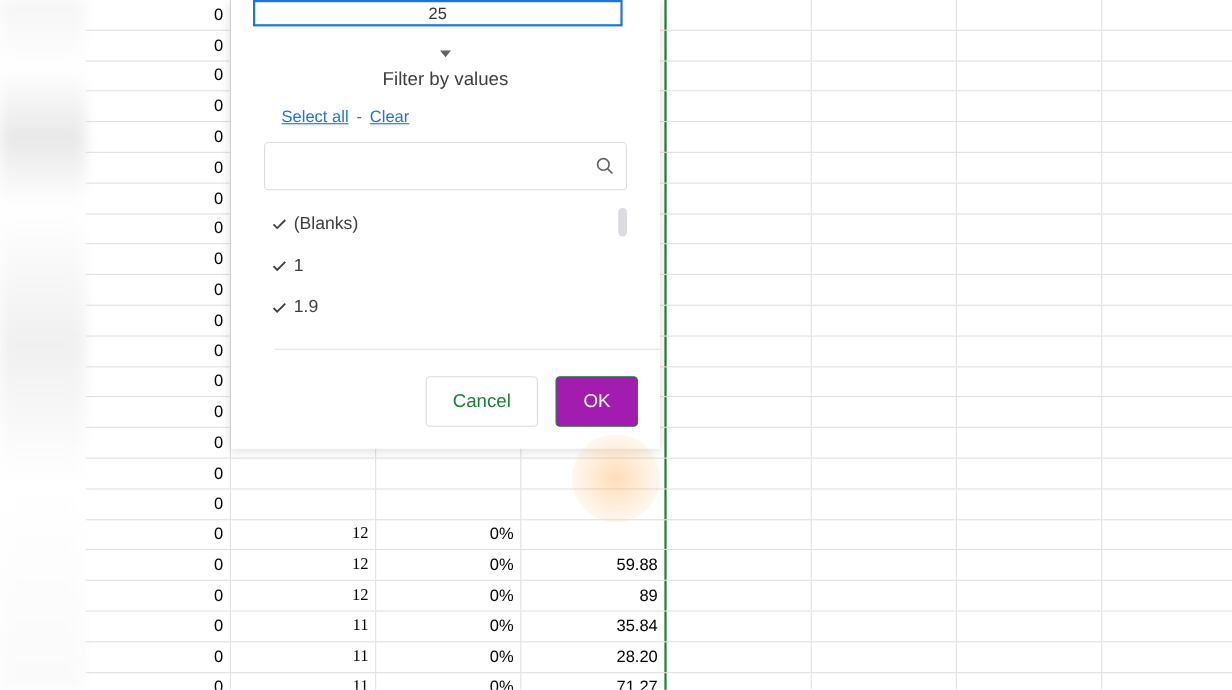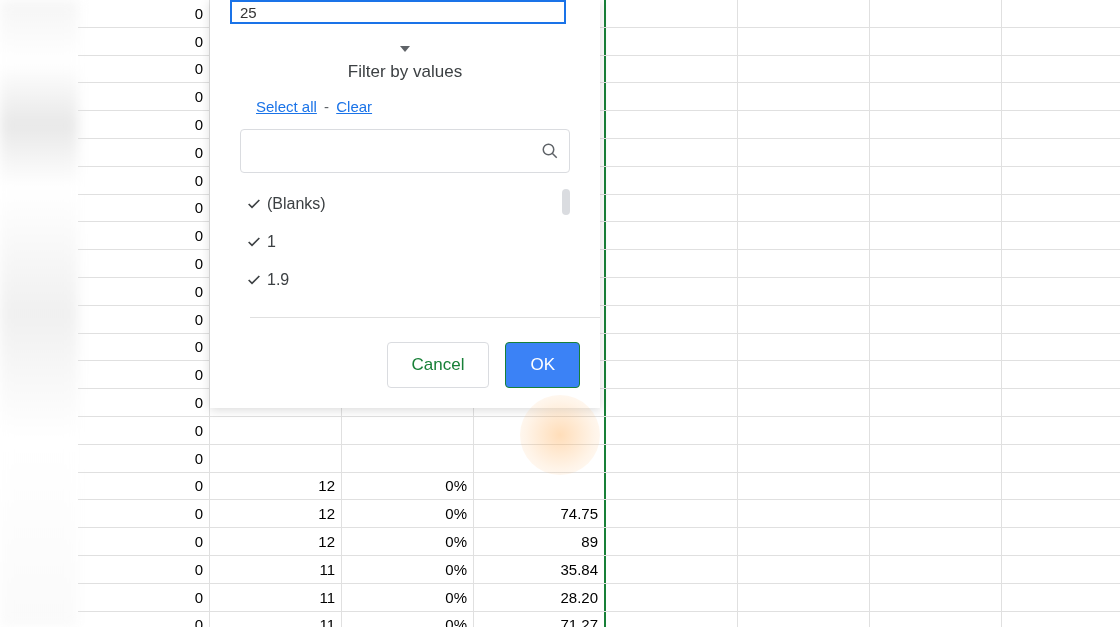--- a/index.html
+++ b/index.html
@@ -39,21 +39,21 @@
     .cell {
       border-right: 1px solid #e0e0e0;
       display: flex;
       align-items: center;
       justify-content: flex-end;
       padding-right: 6px;
       font-size: 15px;
       color: #000;
     }
     .c1 { width: 132px; }
-    .c2 { width: 132px; }
+    .c2 { width: 132px; font-family: Liberation Serif, serif; }
     .c3 { width: 132px; }
     .c4 { width: 132px; border-right: 2px solid #188038; }
     .c5 { width: 132px; }
     .c6 { width: 132px; }
     .c7 { width: 132px; }
     .filter-panel {
       position: absolute;
       left: 210px;
       top: 0;
       width: 390px;
@@ -64,20 +64,21 @@
     }
     .filter-input {
       margin: 0 20px;
       width: 336px;
       height: 24px;
       border: 2px solid #1a73e8;
       padding: 4px 8px;
       font-size: 15px;
       color: #333;
       outline: none;
+      text-align: center;
     }
     .section-header {
       display: flex;
       align-items: center;
       padding: 22px 20px 12px 20px;
       gap: 10px;
       font-size: 17px;
       color: #3c4043;
       cursor: pointer;
       flex-direction: column;
@@ -165,21 +166,21 @@
       font-weight: 500;
       cursor: pointer;
       font-family: Liberation Sans, sans-serif;
     }
     .btn-cancel {
       background: #fff;
       border: 1px solid #dadce0;
       color: #188038;
     }
     .btn-ok {
-      background: #3b82f6;
+      background: #a21caf;
       border: 1px solid #188038;
       color: #fff;
     }
     .click-highlight {
       position: absolute;
       width: 80px;
       height: 80px;
       border-radius: 50%;
       background: radial-gradient(circle, rgba(255,180,100,0.45) 0%, rgba(255,180,100,0.15) 60%, rgba(255,180,100,0) 100%);
       pointer-events: none;
@@ -353,21 +354,21 @@
   <div class="cell c3">0%</div>
   <div class="cell c4"></div>
   <div class="cell c5"></div>
   <div class="cell c6"></div>
   <div class="cell c7"></div>
 </div>
         <div class="row">
     <div class="cell c1">0</div>
     <div class="cell c2">12</div>
     <div class="cell c3">0%</div>
-    <div class="cell c4">74.75</div>
+    <div class="cell c4">59.88</div>
     <div class="cell c5"></div>
     <div class="cell c6"></div>
     <div class="cell c7"></div>
   </div>
         <div class="row">
     <div class="cell c1">0</div>
     <div class="cell c2">12</div>
     <div class="cell c3">0%</div>
     <div class="cell c4">89</div>
     <div class="cell c5"></div>

